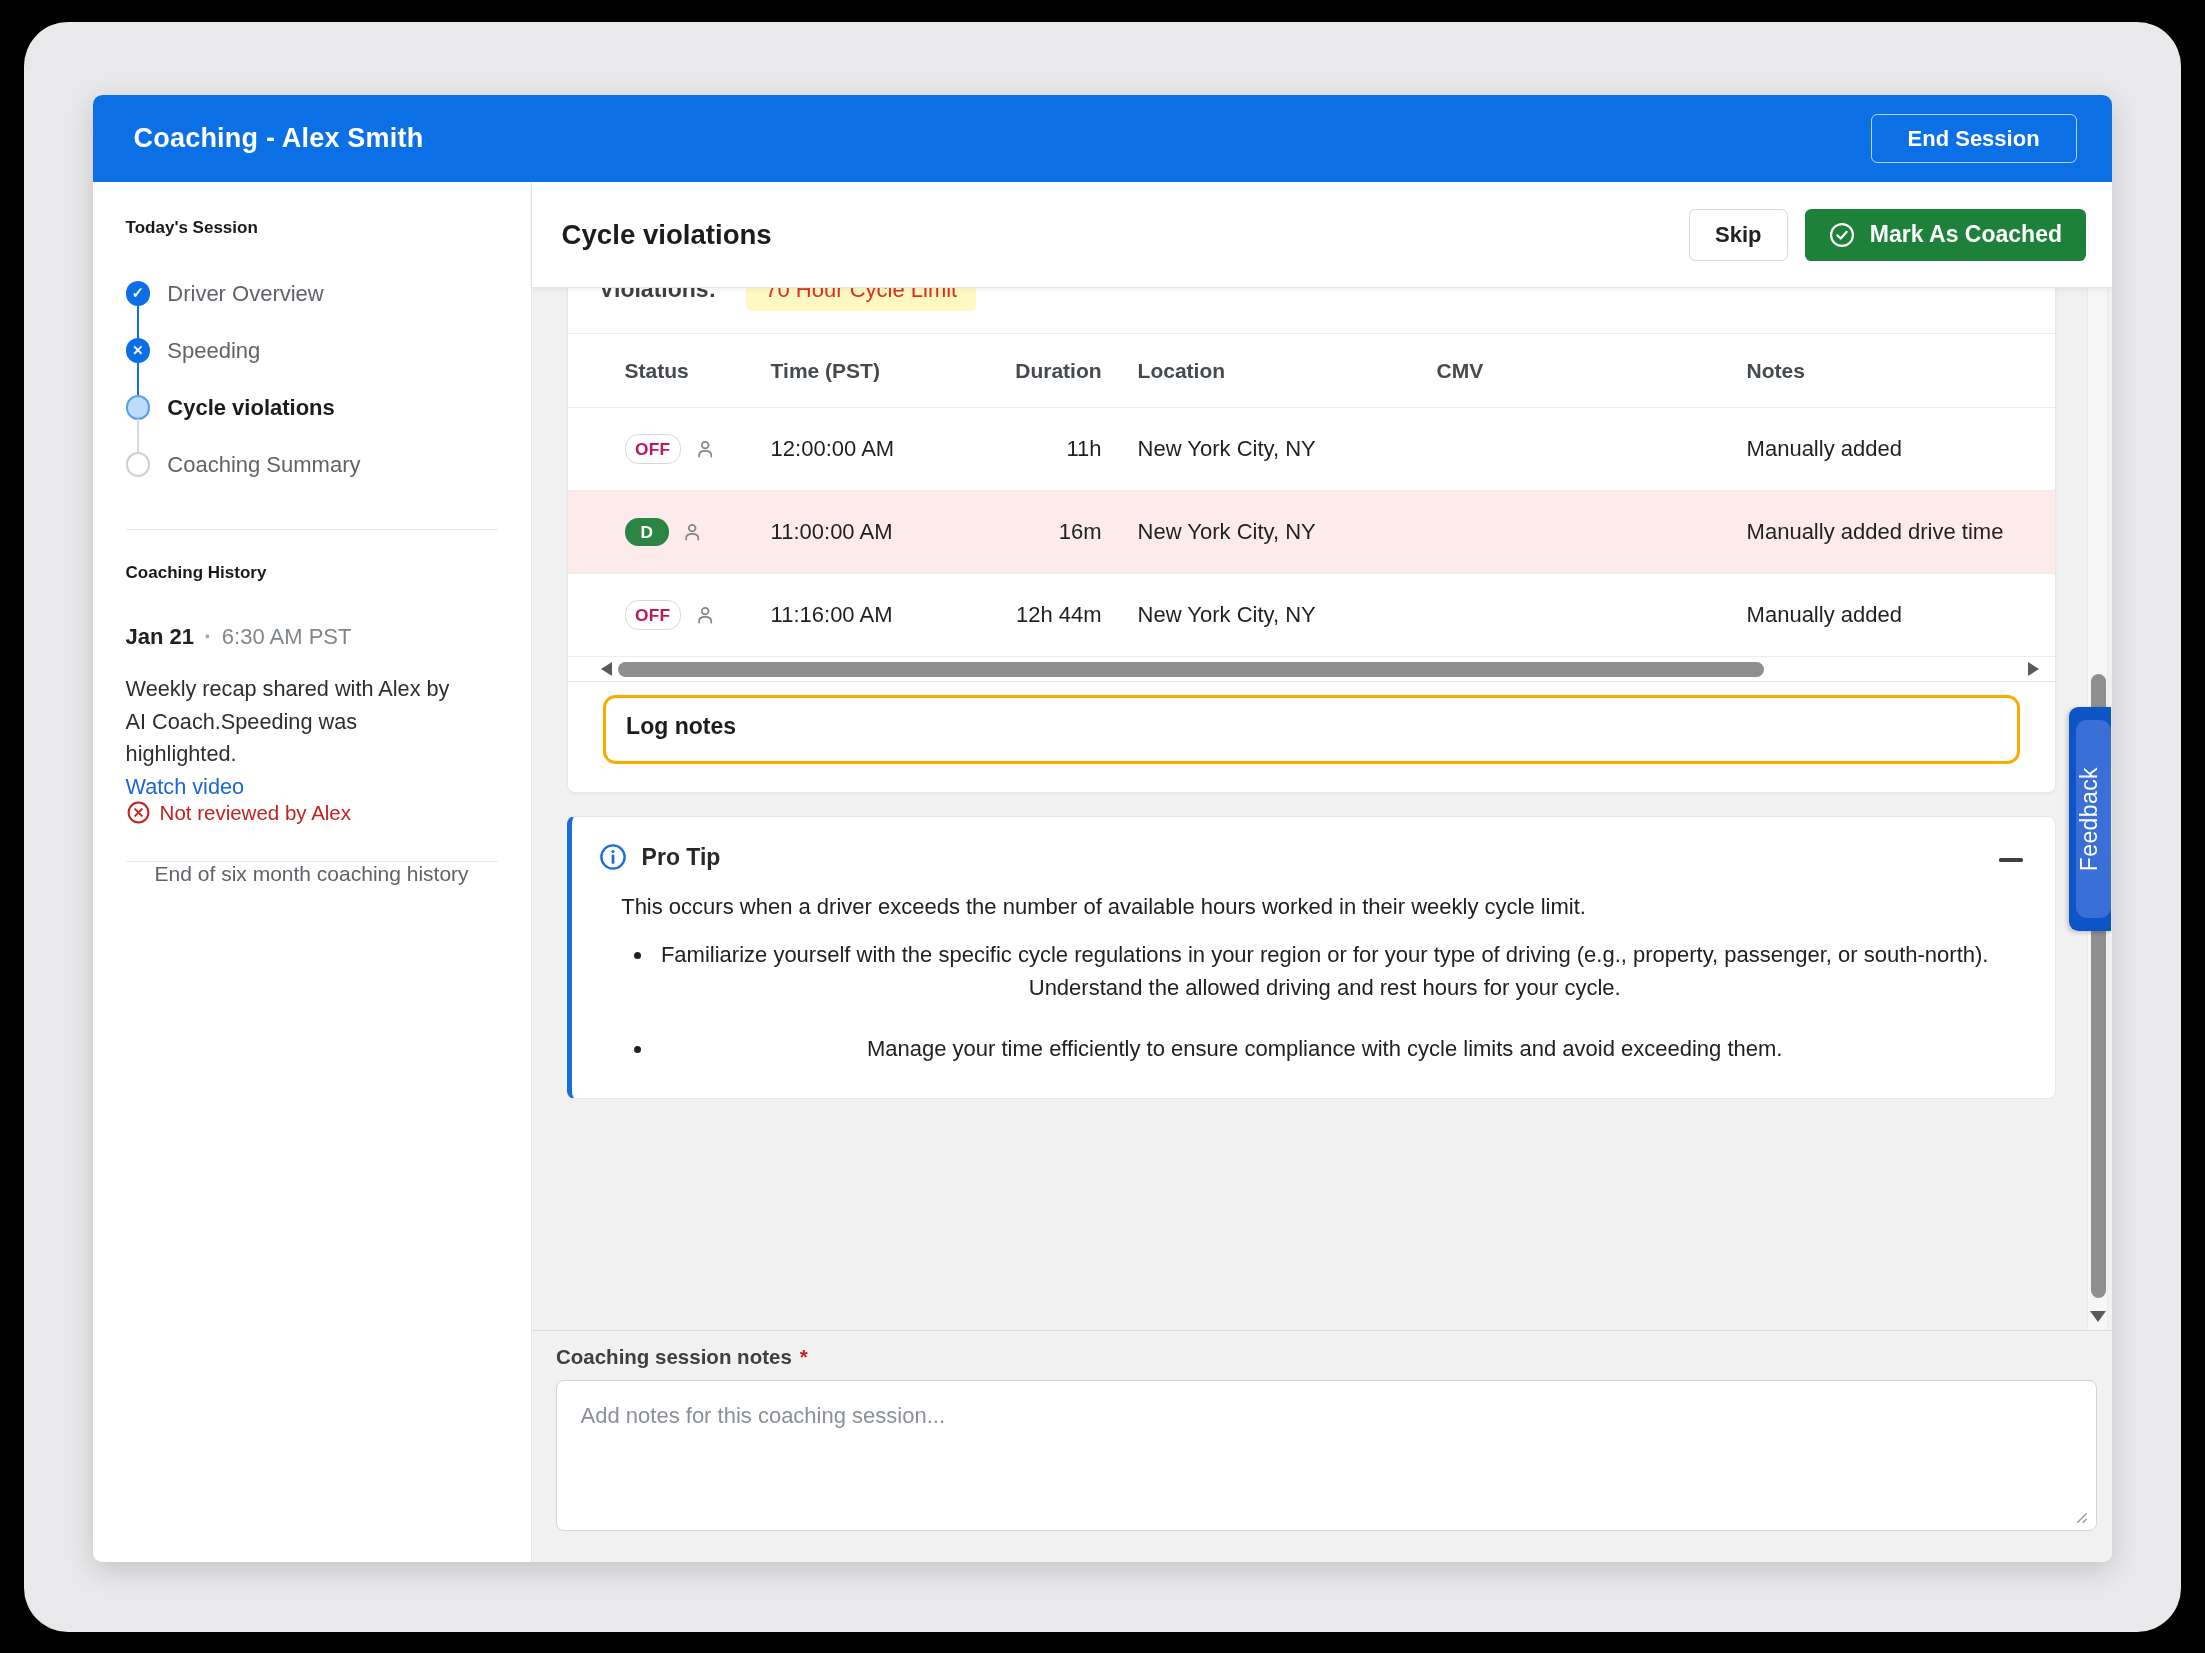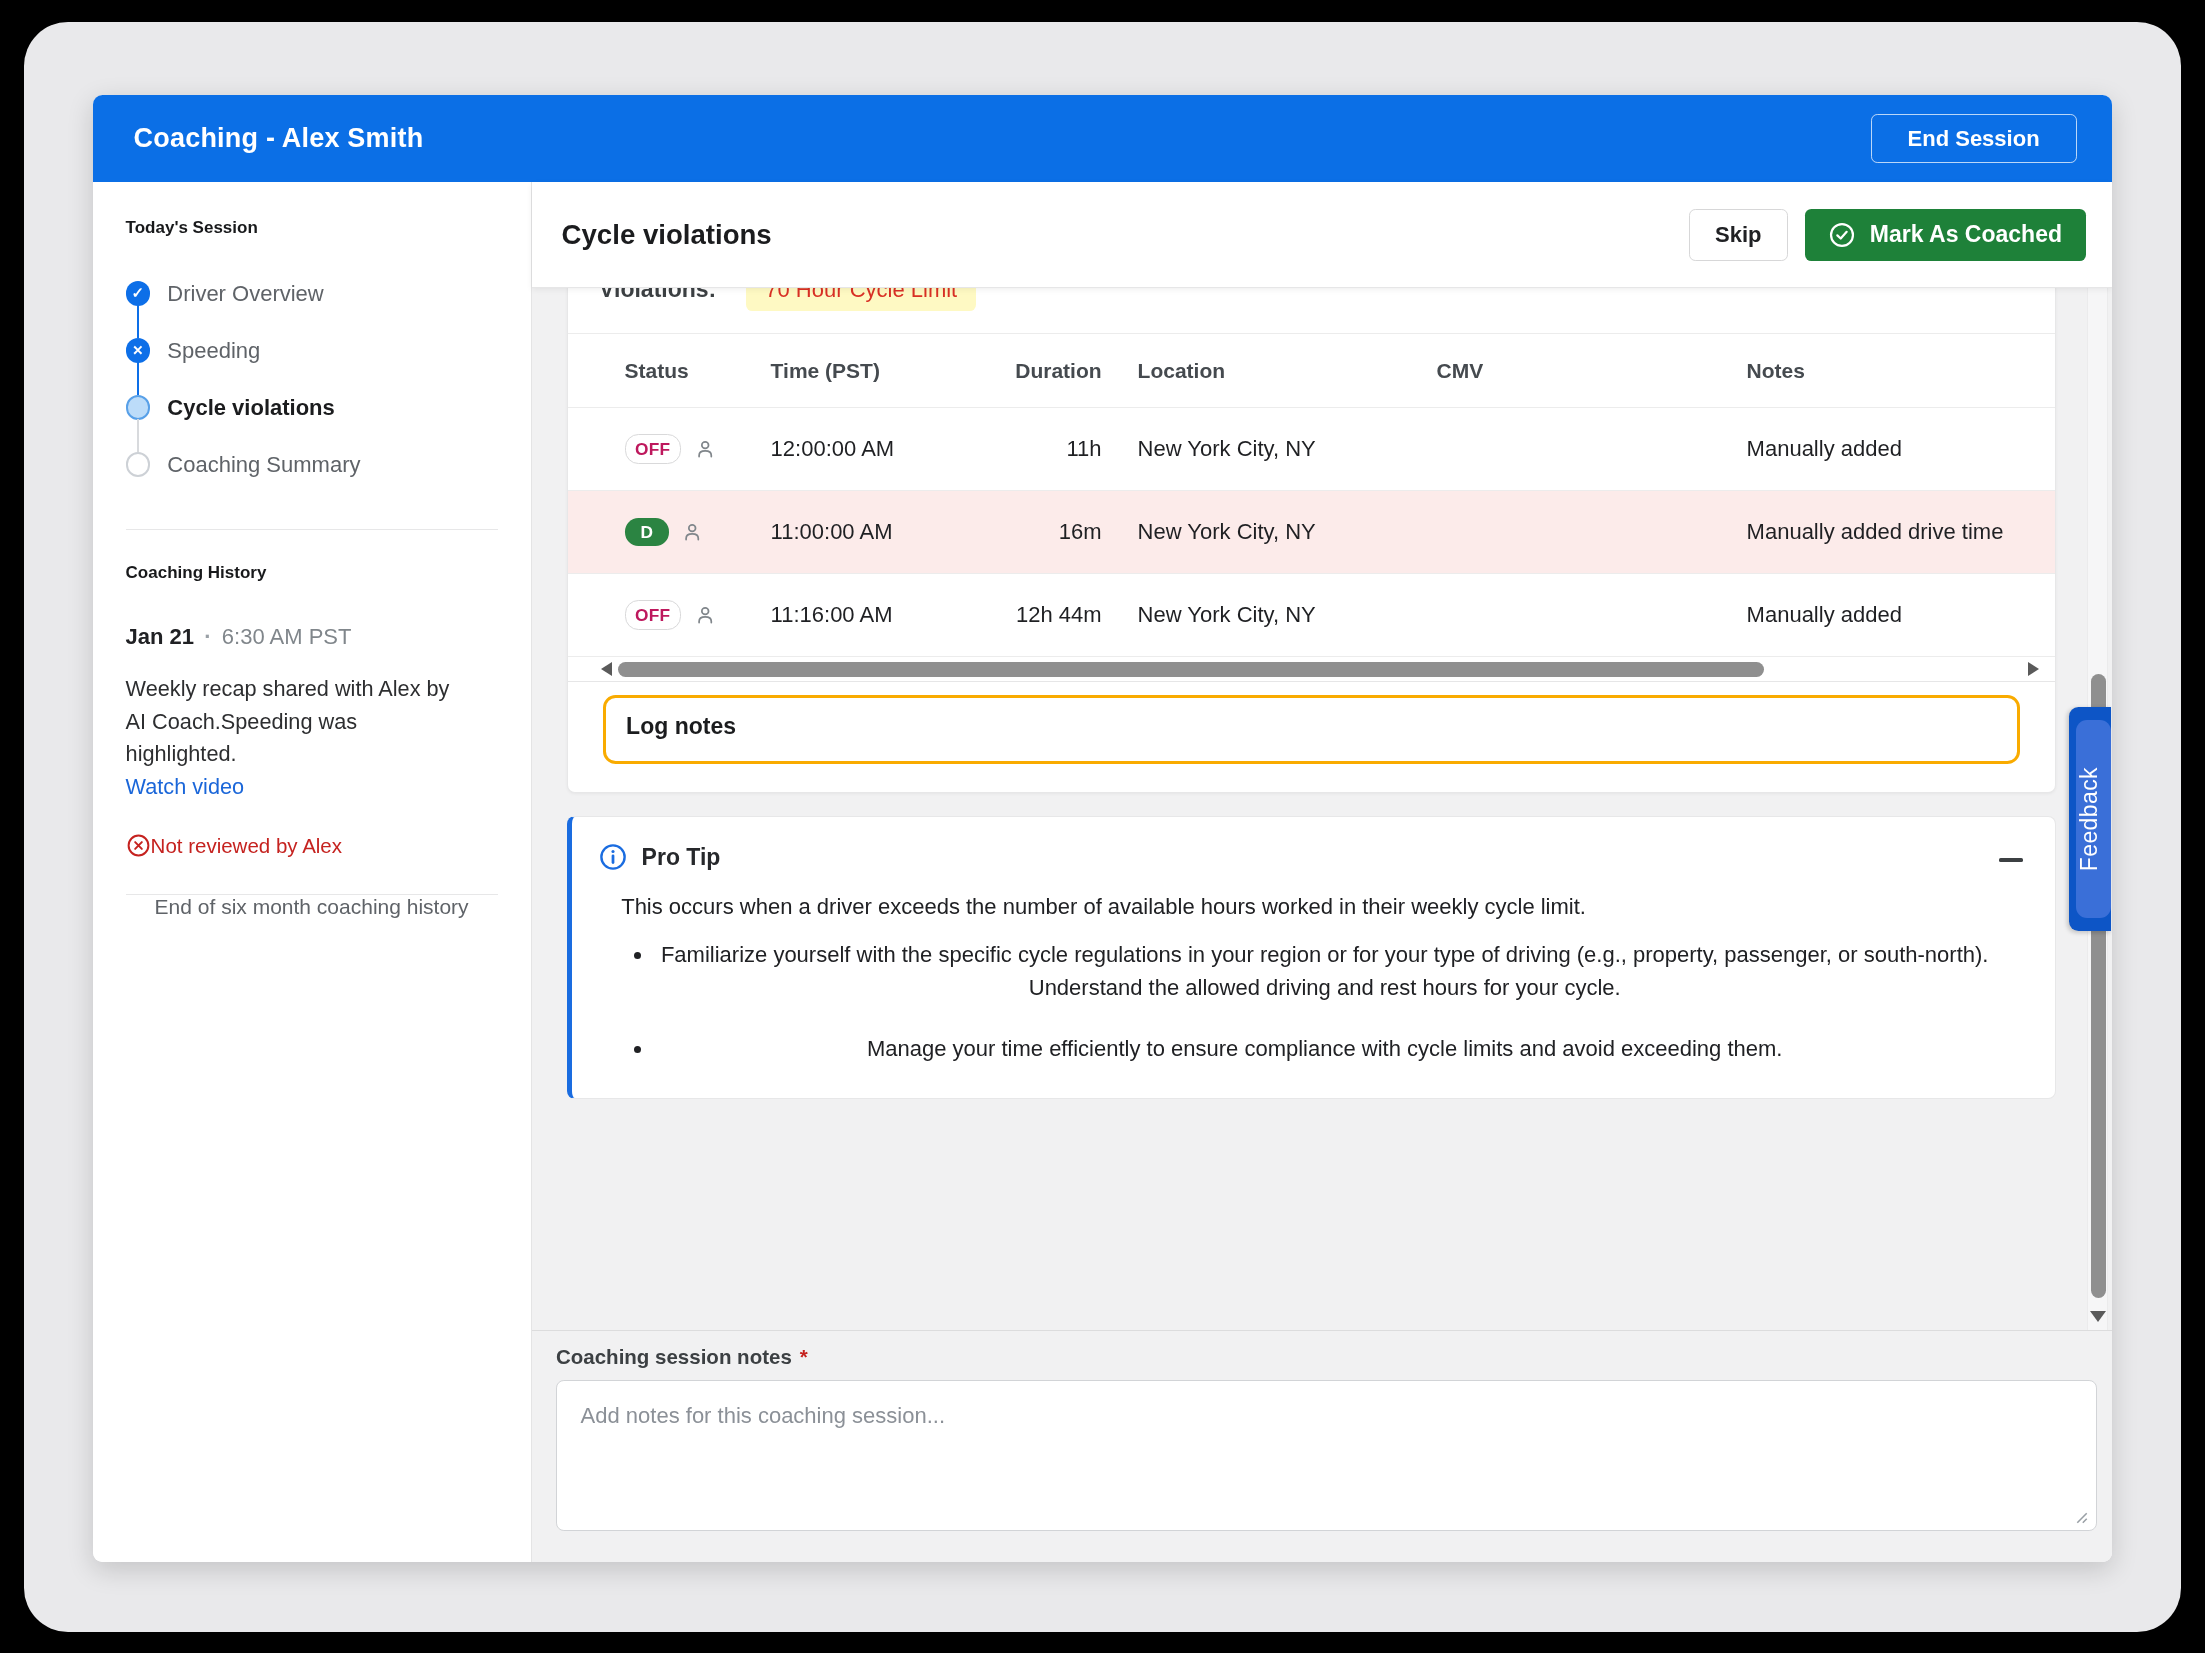--- a/index.html
+++ b/index.html
@@ -63,21 +63,21 @@
   }
   .step.current:not(:last-child)::after { background: #d8dadd; }
   .sb-divider { height: 0.8px; background: #e7e7e8; margin-top: 36px; }
   .history-title { margin-top: 33px; }
   .history-date { margin-top: 41px; display: flex; align-items: center; gap: 10.2px; font-size: 22px; }
   .hd-date { font-weight: 700; color: #202124; }
   .hd-dot { color: #9aa0a6; font-weight: 700; }
   .hd-time { color: #80868b; }
   .history-text { margin-top: 23.6px; font-size: 21.7px; line-height: 1.5; color: #2d2e30; width: 331px; }
   .watch-link { font-size: 21.7px; color: #1a66d9; cursor: pointer; display: inline-block; margin-top: 3.2px; }
-  .history-status { margin-top: 33px; display: flex; align-items: center; gap: 0; font-size: 20.5px; color: #c5221f; }
+  .history-status { display: flex; align-items: center; gap: 9px; font-size: 20.5px; color: #c5221f; }
   .end-note { text-align: center; font-size: 21px; color: #5f6368; }
   
   .main { flex: 1; min-width: 0; display: flex; flex-direction: column; background: #f1f1f2; }
   .main-header {
     height: 106px; flex: 0 0 auto; background: #fff;
     display: flex; align-items: center; padding: 0 26px 0 30px;
     border-bottom: 0.8px solid #e6e6e7;
     box-shadow: 0 2.4px 6.3px rgba(0,0,0,0.07);
     position: relative; z-index: 4;
   }

